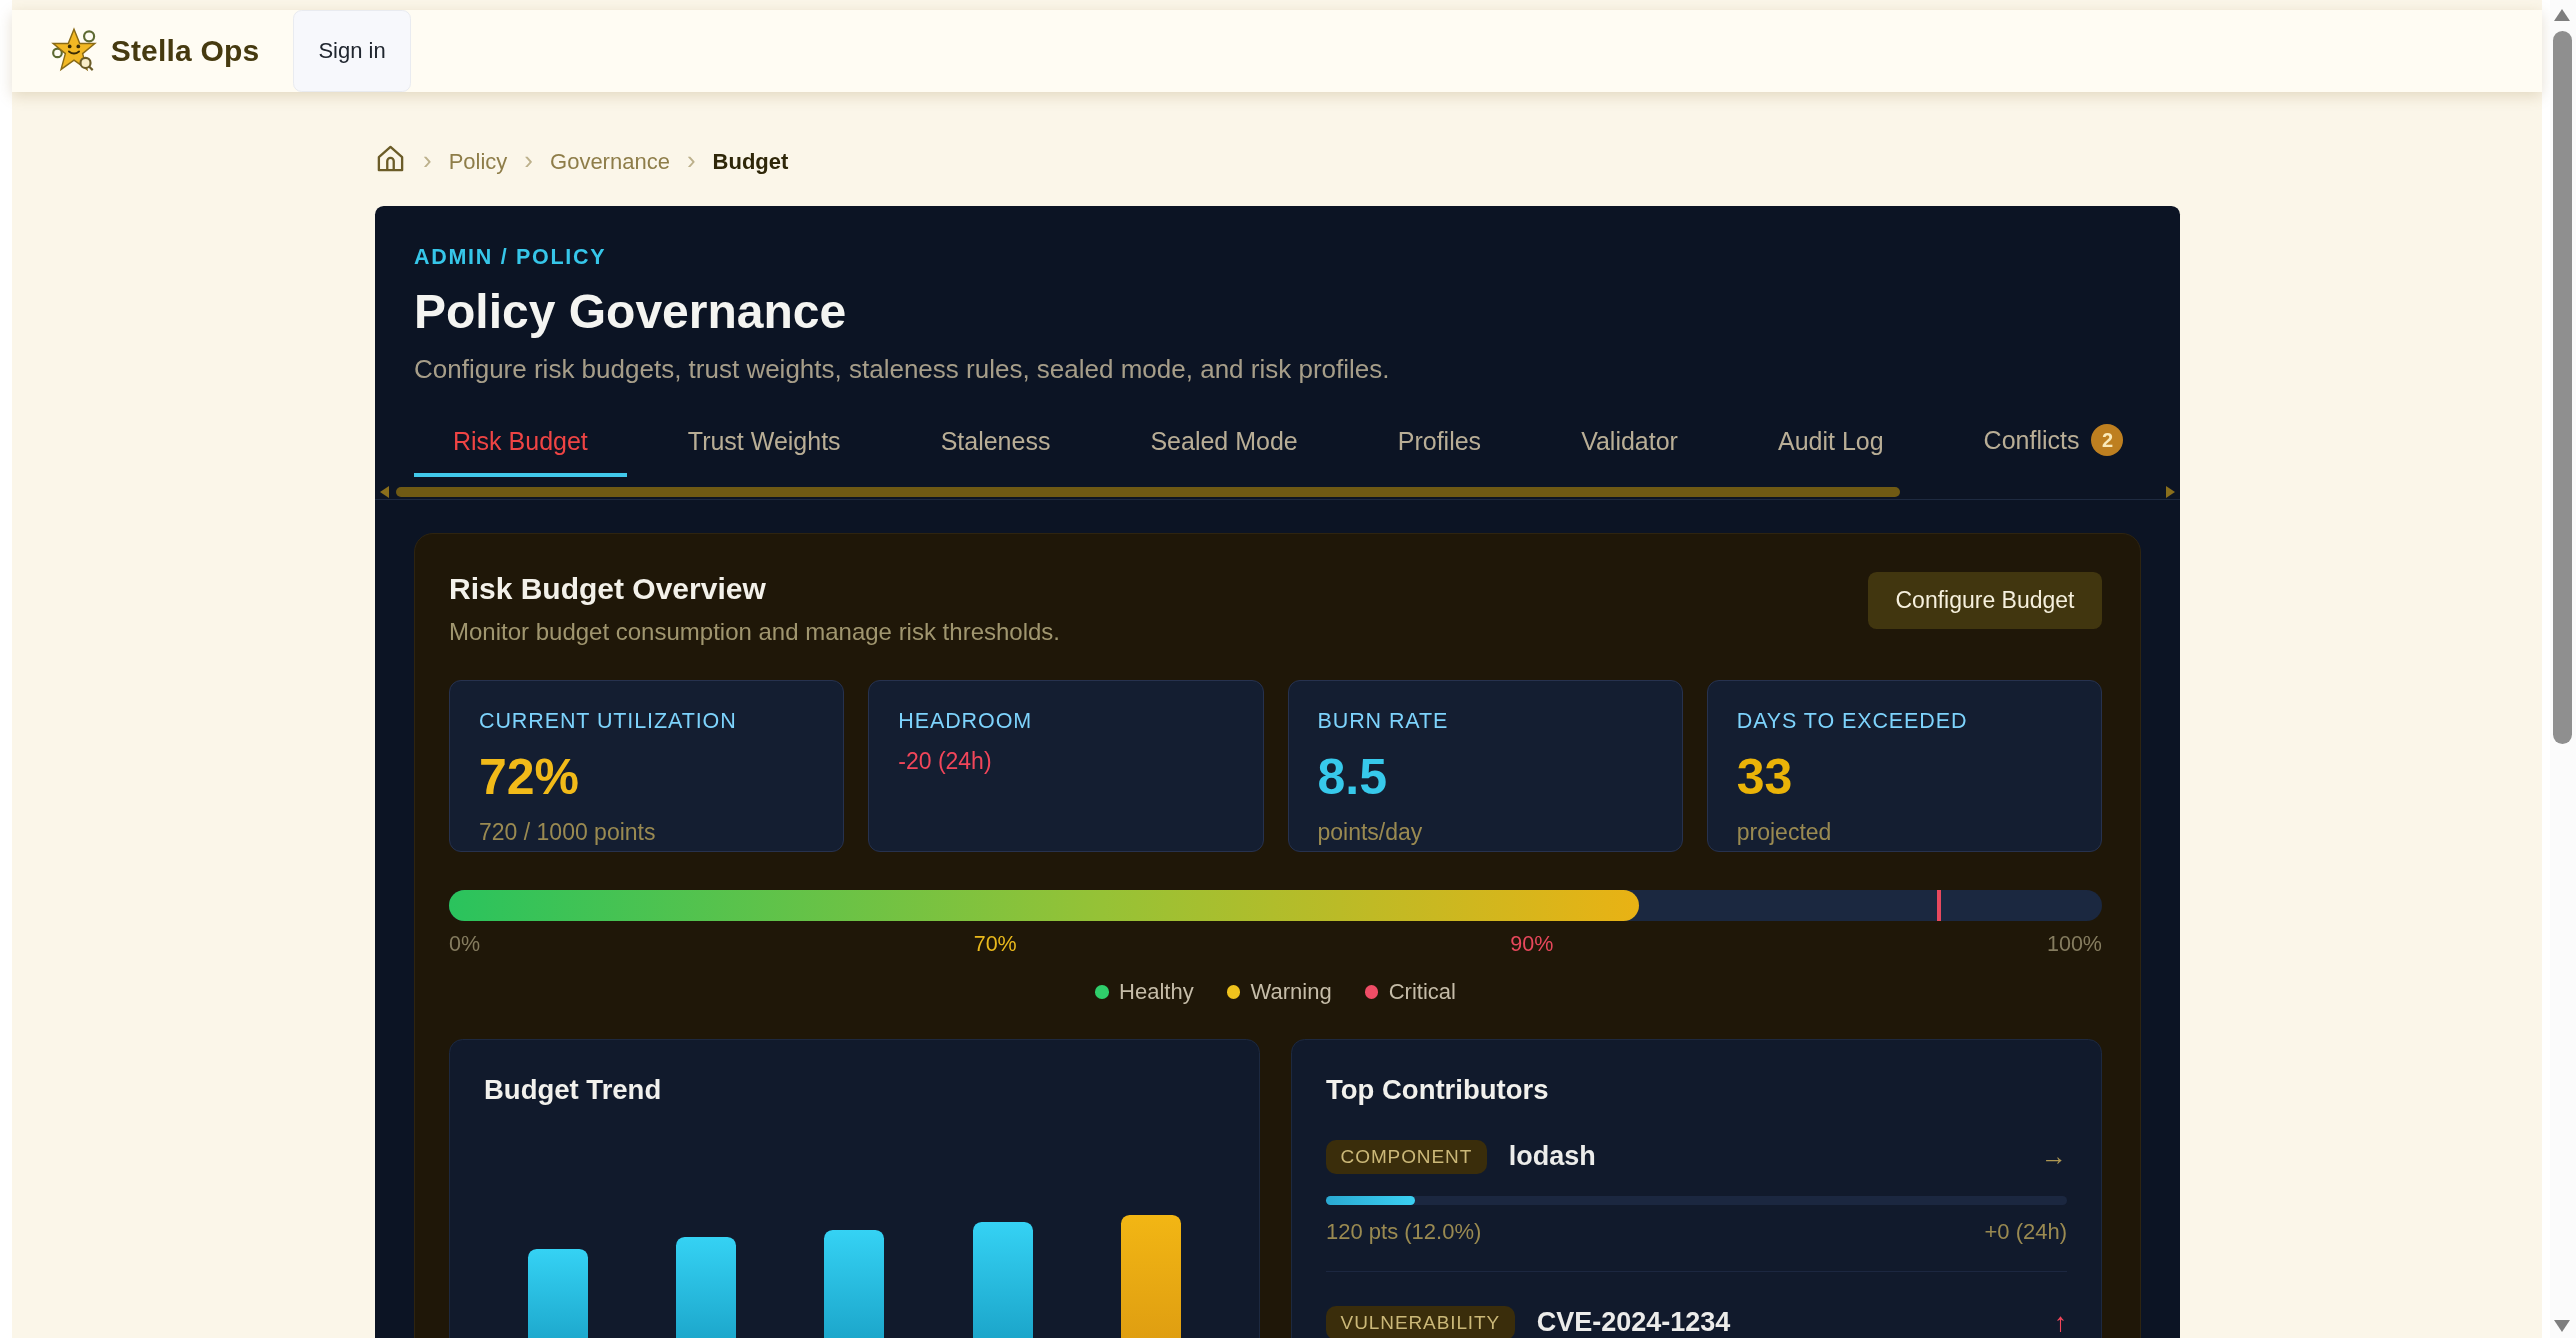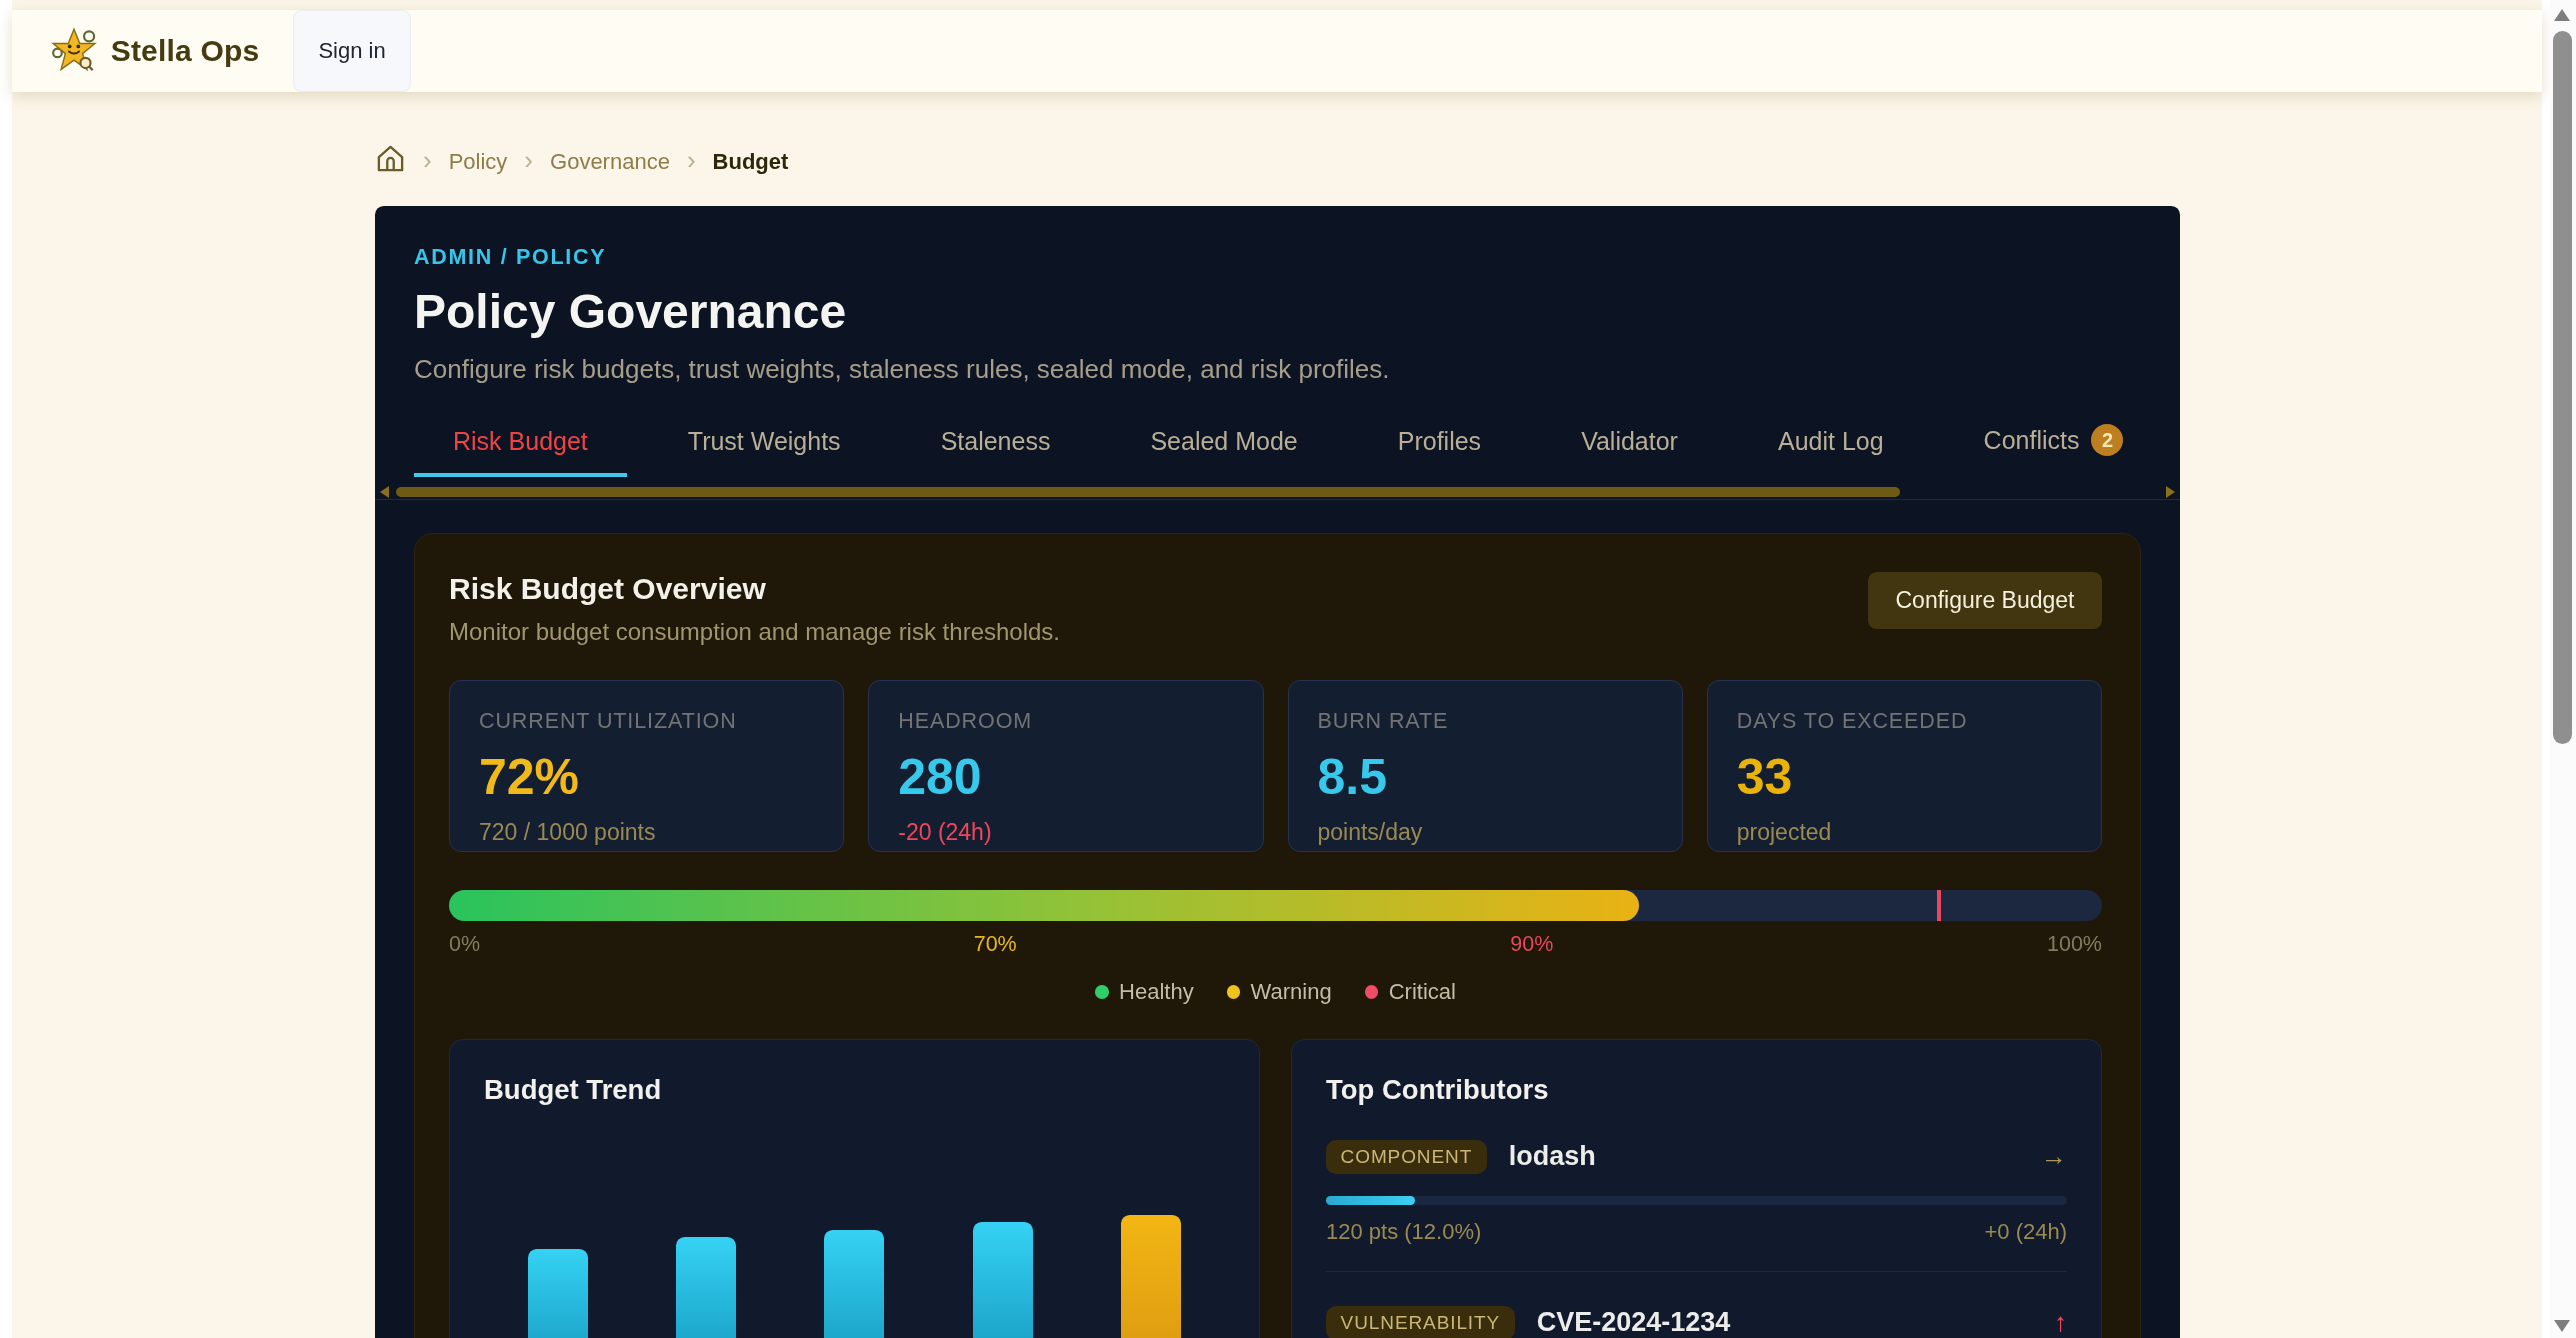--- a/index.html
+++ b/index.html
@@ -46,21 +46,21 @@
   .overview-card{margin-top:33px;background:#1F1708;border:0.9px solid #2E2410;border-radius:19px;
                  padding:38px 38px 34px 34px;box-sizing:border-box;}
   .ov-head{display:flex;justify-content:space-between;align-items:flex-start;}
   .ov-title{font-size:30px;font-weight:700;color:#F3F1EA;}
   .ov-desc{font-size:24px;color:#A0966F;margin-top:12px;}
   .configure-btn{background:#41360F;border:none;border-radius:8.6px;padding:14.6px 27.5px;font-size:23px;
                  color:#F6F0DD;cursor:pointer;font-family:inherit;}
 
   .stats-grid{display:grid;grid-template-columns:repeat(4,1fr);gap:24px;margin-top:34px;}
   .stat-card{background:#141E31;border:1.7px solid #27324E;border-radius:12px;padding:27.5px 29px;height:172px;box-sizing:border-box;}
-  .stat-label{font-size:21.5px;color:#737373;letter-spacing:0.9px;}
+  .stat-label{font-size:21.5px;color:#7dd3fc;letter-spacing:0.9px;}
   .stat-value{font-size:50px;font-weight:700;margin-top:13.7px;}
   .stat-sub{font-size:23px;margin-top:13.7px;}
 
   
   .util-wrap{margin-top:38px;}
   .util-track{position:relative;height:31px;border-radius:15.5px;background:#1B2840;}
   .util-fill{position:absolute;left:0;top:0;height:31px;border-radius:15.5px;
              background:linear-gradient(90deg,#2AC35D 0%,#96C236 55%,#E9B214 100%);}
   .util-marker{position:absolute;top:0;width:4.3px;height:31px;background:#E8495E;}
   .util-scale{display:flex;justify-content:space-between;font-size:21.5px;margin-top:10.3px;}
@@ -185,21 +185,20 @@
       </div>
 
       <div class="stats-grid">
         <div class="stat-card">
           <div class="stat-label">CURRENT UTILIZATION</div>
           <div class="stat-value" style="color: rgb(241, 186, 25);">72%</div>
           <div class="stat-sub" style="color: rgb(154, 138, 81);">720 / 1000 points</div>
         </div>
         <div class="stat-card">
           <div class="stat-label">HEADROOM</div>
-          <div class="stat-value" style="color: rgb(55, 201, 235);">280</div>
           <div class="stat-sub" style="color: rgb(242, 70, 90);">-20 (24h)</div>
         </div>
         <div class="stat-card">
           <div class="stat-label">BURN RATE</div>
           <div class="stat-value" style="color: rgb(55, 201, 235);">8.5</div>
           <div class="stat-sub" style="color: rgb(154, 138, 81);">points/day</div>
         </div>
         <div class="stat-card">
           <div class="stat-label">DAYS TO EXCEEDED</div>
           <div class="stat-value" style="color: #eab308;">33</div>

